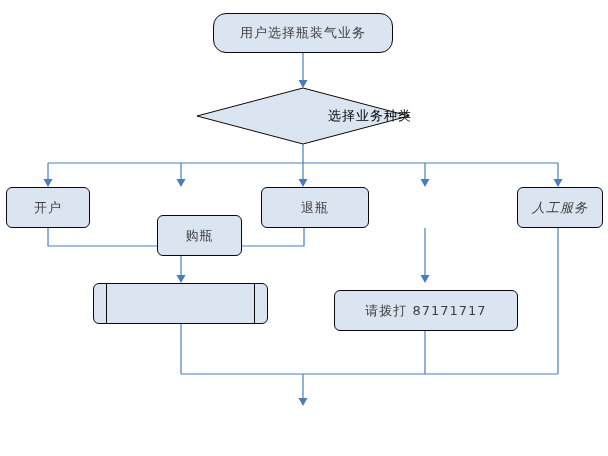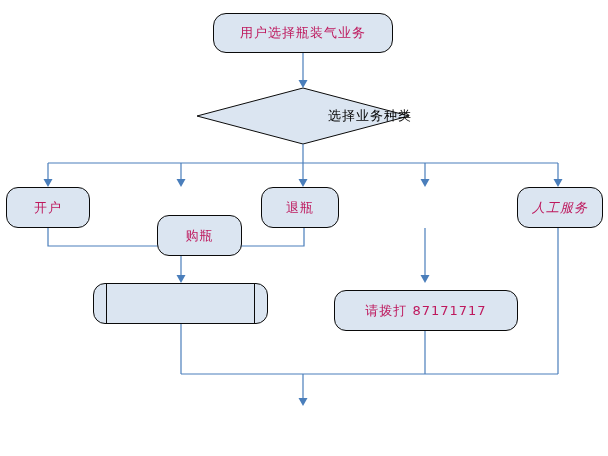--- a/index.html
+++ b/index.html
@@ -23,44 +23,44 @@
   }
   .node {
     position: absolute;
     box-sizing: border-box;
     background: #dbe5f1;
     border: 1px solid #0a0a0a;
     display: flex;
     align-items: center;
     justify-content: center;
     font-size: 13px;
-    color: #be185d;
+    color: #404040;
     letter-spacing: 1px;
     z-index: 1;
     white-space: nowrap;
   }
-  .rounded { border-radius: 12px; }
+  .rounded { border-radius: 6px; }
   .terminator-start {
     left: 213px; top: 13px; width: 180px; height: 40px;
     border-radius: 13px;
   }
   .terminator-end {
     left: 252px; top: 406px; width: 92px; height: 37px;
     border-radius: 18.5px;
   }
   .diamond-label {
     position: absolute;
     left: 200px; top: 103px; width: 212px; height: 26px;
     display: flex; align-items: center; justify-content: flex-end;
     font-size: 13px; letter-spacing: 1px;
     z-index: 1;
   }
   .opt1 { left: 6px;   top: 187px; width: 84px; height: 41px; }
   .opt2 { left: 157px; top: 187px; width: 85px; height: 41px; margin-top: 28px; }
-  .opt3 { left: 261px; top: 187px; width: 78px; height: 41px; }
+  .opt3 { left: 261px; top: 187px; width: 108px; height: 41px; }
   .opt4 { left: 383px; top: 187px; width: 83px; height: 41px; }
   .opt5 { left: 517px; top: 187px; width: 86px; height: 41px; font-style: italic; }
   .proc-intro { left: 93px;  top: 283px; width: 175px; height: 41px; }
   .proc-dial  { left: 334px; top: 283px; width: 184px; height: 41px; margin-top: 7px; }
   .sidebar-line {
     position: absolute;
     top: 0; bottom: 0;
     width: 1px;
     background: #0a0a0a;
   }

